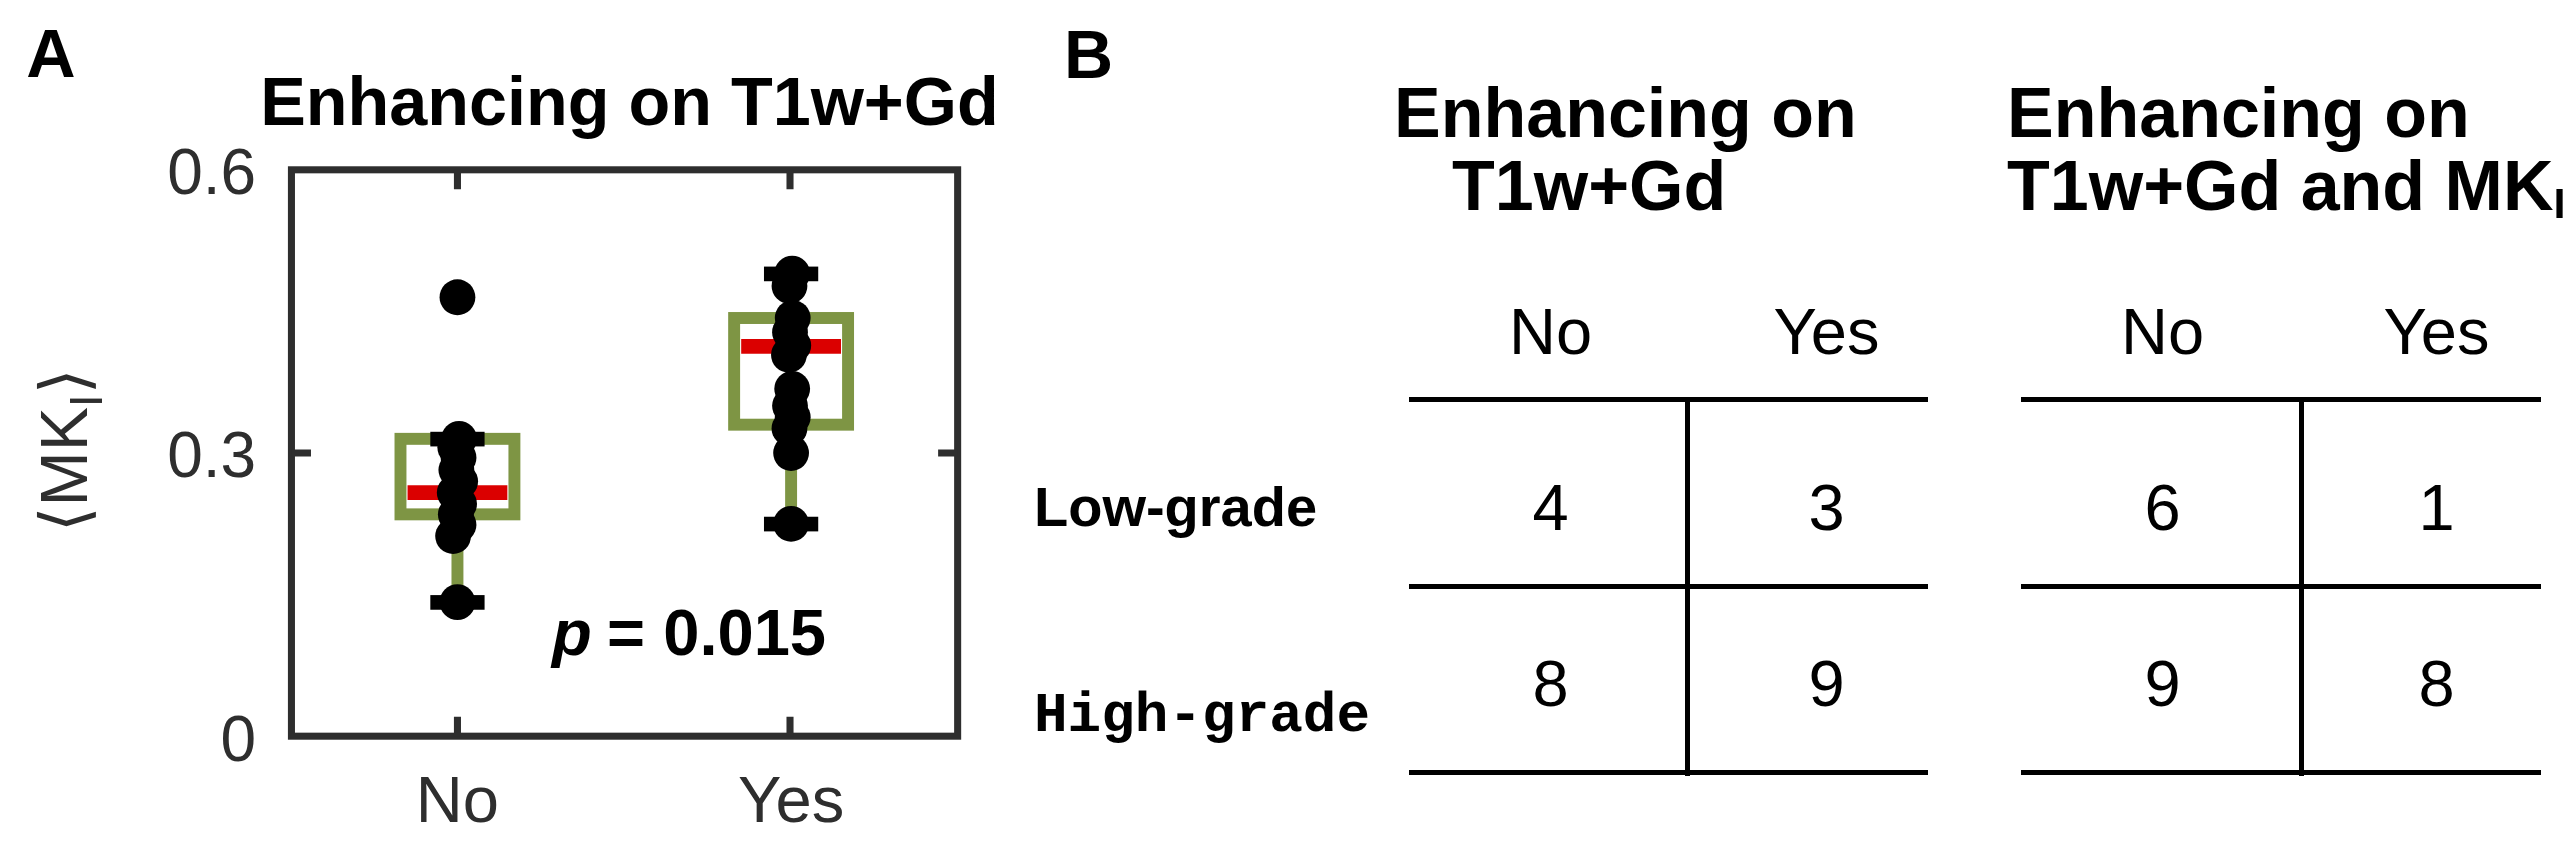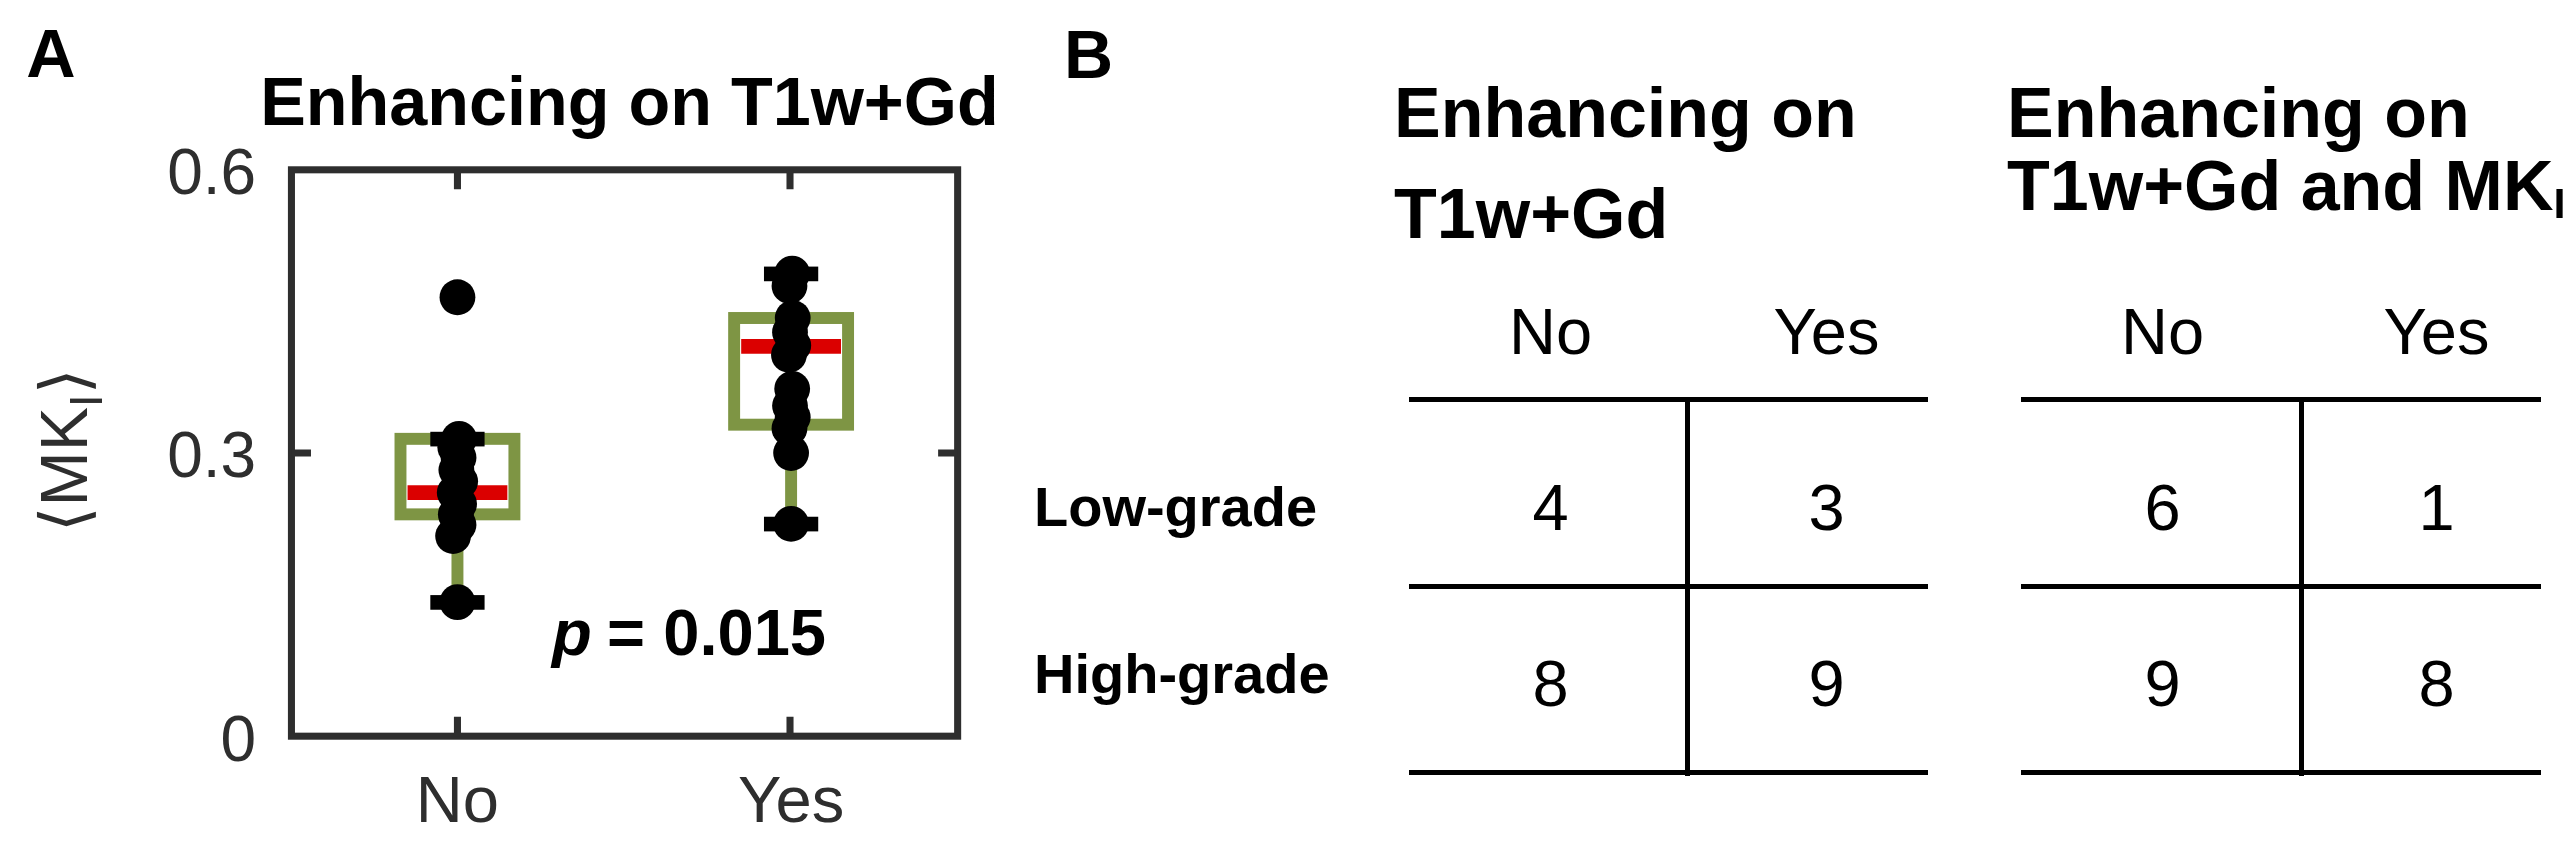--- a/index.html
+++ b/index.html
@@ -83,33 +83,33 @@
       </g>
 
     <text x="1270" y="1207" text-anchor="middle" font-size="120" font-weight="bold" fill="#000000">
       <tspan font-style="italic">p</tspan><tspan dx="28">= 0.015</tspan>
     </text>
   </svg>
 
   <div class="abs panel-letter" style="left:1064px;top:19.5px;">B</div>
 
   <div class="abs b-title" style="left:1394px;top:77px;width:548px;">Enhancing on</div>
-  <div class="abs b-title" style="left:1394px;top:150px;width:548px;margin-top:28px;">T1w+Gd</div>
+  <div class="abs b-title" style="left:1452px;top:150px;width:548px;">T1w+Gd</div>
 
   <div class="abs b-title" style="left:2007px;top:77px;width:548px;">Enhancing on</div>
   <div class="abs b-title" style="left:2007px;top:150px;width:548px;"><span>T1w+Gd and MK</span><span class="sub">I</span></div>
 
   <div class="abs b-header" style="left:1469px;top:299px;">No</div>
   <div class="abs b-header" style="left:1745px;top:299px;">Yes</div>
 
   <div class="abs b-header" style="left:2081px;top:299px;">No</div>
   <div class="abs b-header" style="left:2355px;top:299px;">Yes</div>
 
   <div class="abs b-rowlabel" style="left:1034px;top:474px;">Low-grade</div>
-  <div class="abs b-rowlabel" style="left:1034px;top:641px;">High-grade</div>
+  <div class="abs b-rowlabel" style="left:1034px;top:683px;font-family:Liberation Mono, monospace;">High-grade</div>
 
   <div class="abs rule" style="left:1409px;top:397px;width:519px;"></div>
   <div class="abs rule" style="left:1409px;top:584px;width:519px;"></div>
   <div class="abs rule" style="left:1409px;top:770px;width:519px;"></div>
   <div class="abs vline" style="left:1685px;top:397px;height:379px;"></div>
 
   <div class="abs rule" style="left:2021px;top:397px;width:520px;"></div>
   <div class="abs rule" style="left:2021px;top:584px;width:520px;"></div>
   <div class="abs rule" style="left:2021px;top:770px;width:520px;"></div>
   <div class="abs vline" style="left:2299px;top:397px;height:379px;"></div>

